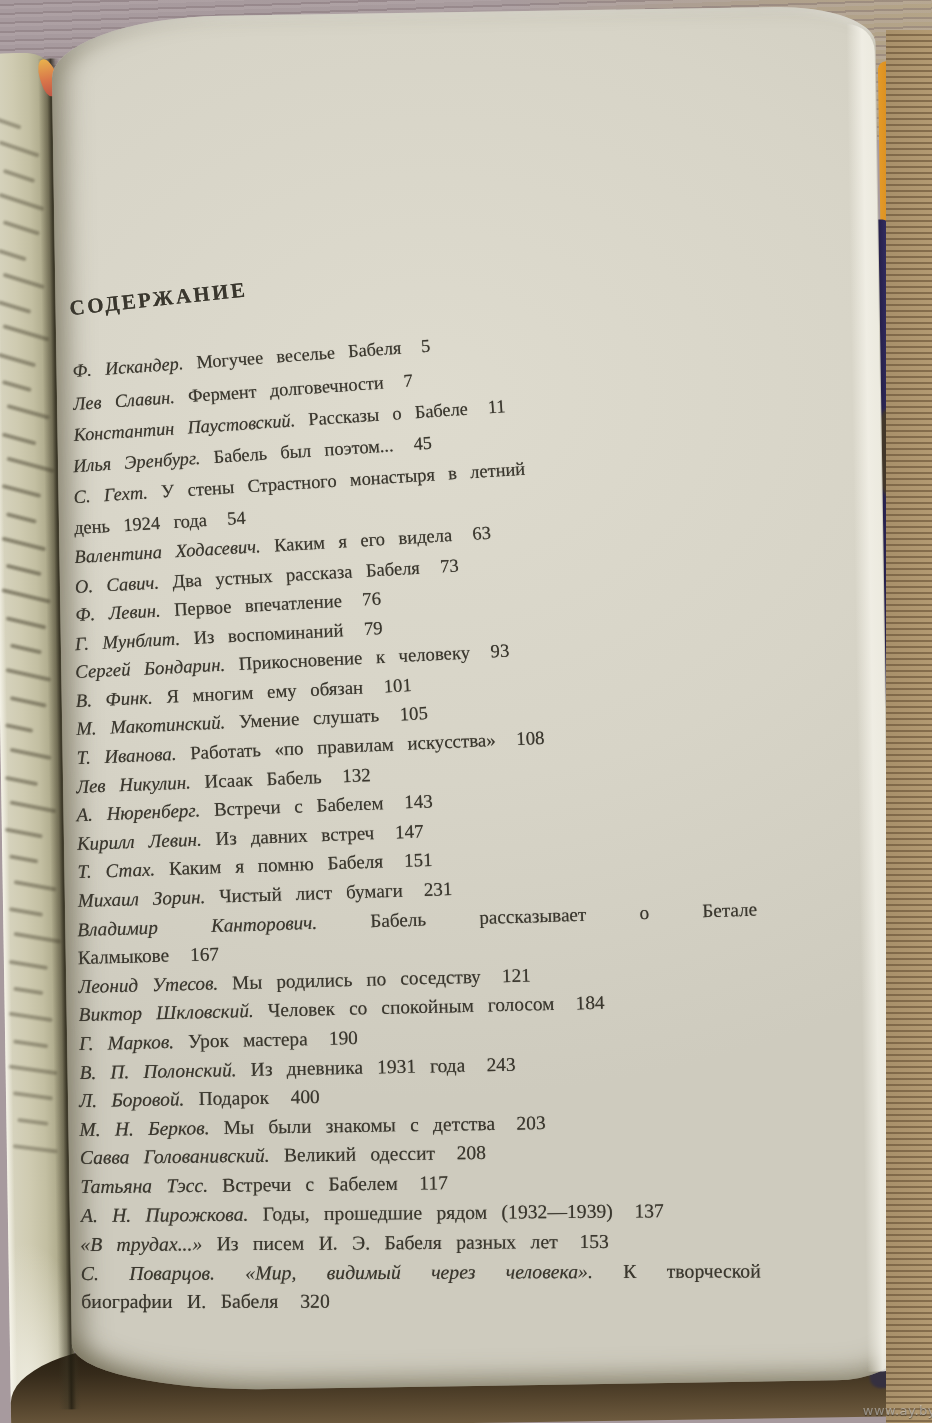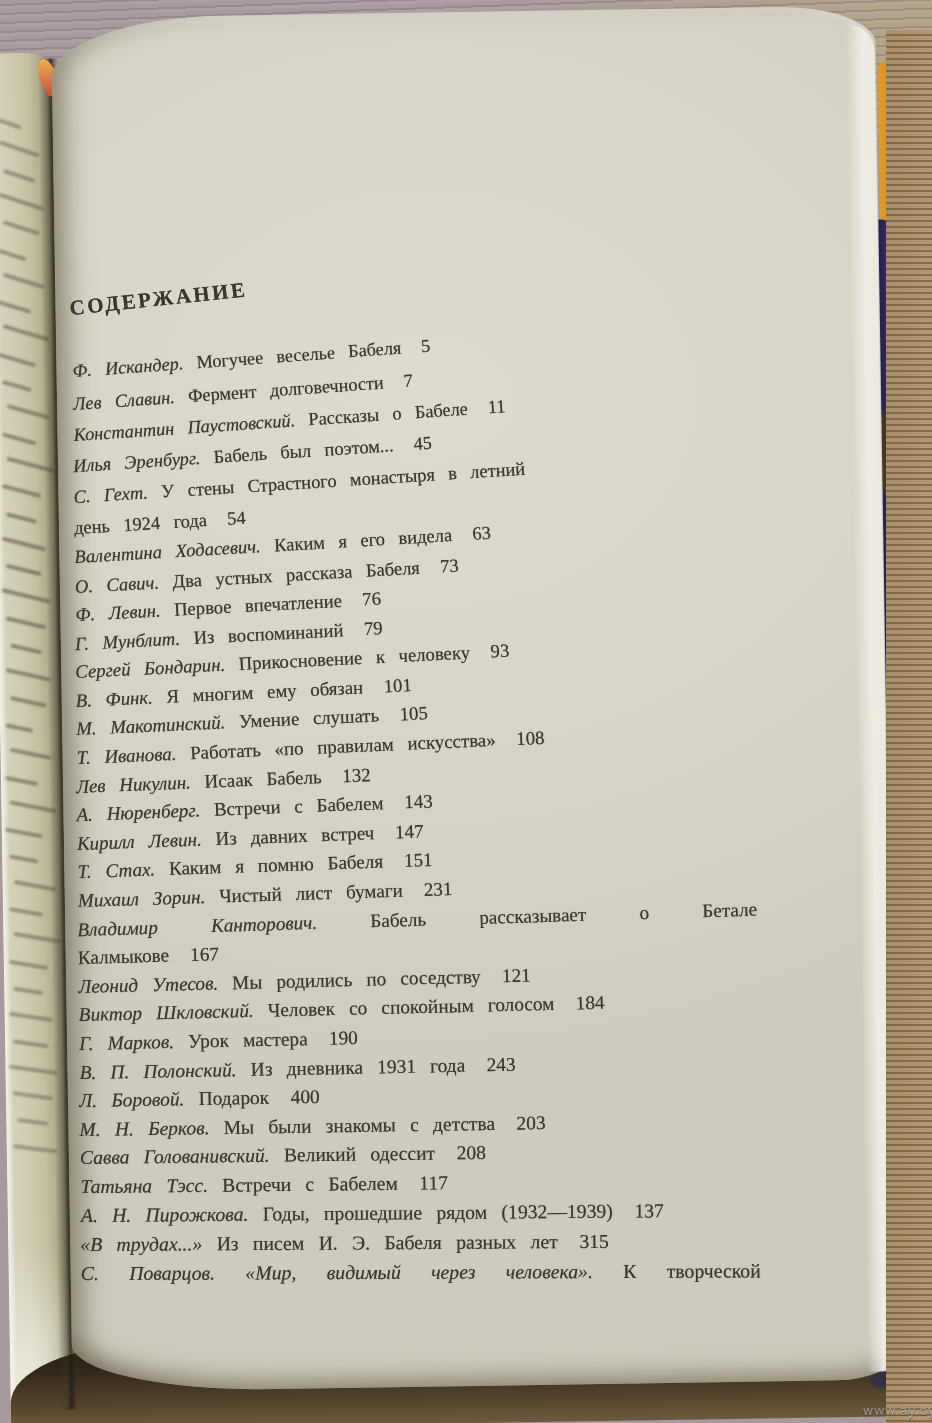--- a/index.html
+++ b/index.html
@@ -175,22 +175,23 @@
             <div class="toc-line" style="height: 28.6px; line-height: 28.6px; font-size: 19.2px; transform: rotate(-0.7deg); margin-left: 4.3px;"><span>Калмыкове</span><span class="pg">167</span></div>
             <div class="toc-line" style="height: 28.6px; line-height: 28.6px; font-size: 19.25px; transform: rotate(-0.58deg); margin-left: 4.1px;"><i>Леонид Утесов.</i><span> Мы родились по соседству</span><span class="pg">121</span></div>
             <div class="toc-line" style="height: 28.6px; line-height: 28.6px; font-size: 19.3px; transform: rotate(-0.45deg); margin-left: 3.9px;"><i>Виктор Шкловский.</i><span> Человек со спокойным голосом</span><span class="pg">184</span></div>
             <div class="toc-line" style="height: 28.6px; line-height: 28.6px; font-size: 19.35px; transform: rotate(-0.33deg); margin-left: 3.7px;"><i>Г. Марков.</i><span> Урок мастера</span><span class="pg">190</span></div>
             <div class="toc-line" style="height: 28.6px; line-height: 28.6px; font-size: 19.4px; transform: rotate(-0.2deg); margin-left: 3.5px;"><i>В. П. Полонский.</i><span> Из дневника 1931 года</span><span class="pg">243</span></div>
             <div class="toc-line" style="height: 28.6px; line-height: 28.6px; font-size: 19.45px; transform: rotate(-0.08deg); margin-left: 3.3px;"><i>Л. Боровой.</i><span> Подарок</span><span class="pg">400</span></div>
             <div class="toc-line" style="height: 28.6px; line-height: 28.6px; font-size: 19.5px; transform: rotate(0.05deg); margin-left: 3.1px;"><i>М. Н. Берков.</i><span> Мы были знакомы с детства</span><span class="pg">203</span></div>
             <div class="toc-line" style="height: 28.6px; line-height: 28.6px; font-size: 19.55px; transform: rotate(0.17deg); margin-left: 2.9px;"><i>Савва Голованивский.</i><span> Великий одессит</span><span class="pg">208</span></div>
             <div class="toc-line" style="height: 28.6px; line-height: 28.6px; font-size: 19.6px; transform: rotate(0.3deg); margin-left: 2.8px;"><i>Татьяна Тэсс.</i><span> Встречи с Бабелем</span><span class="pg">117</span></div>
             <div class="toc-line" style="height: 28.6px; line-height: 28.6px; font-size: 19.65px; transform: rotate(0.42deg); margin-left: 2.6px;"><i>А. Н. Пирожкова.</i><span> Годы, прошедшие рядом (1932—1939)</span><span class="pg">137</span></div>
-            <div class="toc-line" style="height: 28.6px; line-height: 28.6px; font-size: 19.7px; transform: rotate(0.55deg); margin-left: 2.4px;"><i>«В трудах...»</i><span> Из писем И. Э. Бабеля разных лет</span><span class="pg">315</span></div>
+            <div class="toc-line" style="height: 28.6px; line-height: 28.6px; font-size: 19.7px; transform: rotate(0.55deg); margin-left: 2.4px;"><i>«В трудах...»</i><span> Из писем И. Э. Бабеля разных лет</span><span class="pg">153</span></div>
             <div class="toc-line full" style="height: 28.6px; line-height: 28.6px; font-size: 19.75px; transform: rotate(0.67deg); margin-left: 2.2px;"><i>С. Поварцов.</i><i> «Мир, видимый через человека».</i><span> К творческой</span></div>
+            <div class="toc-line" style="height: 28.6px; line-height: 28.6px; font-size: 19.8px; transform: rotate(0.8deg); margin-left: 2px;"><span>биографии И. Бабеля</span><span class="pg">320</span></div>
           </div>
       </div>
     </div>
 
   </div>
 
   <div class="watermark">www.ay.by</div>
 </div>
 
 </body></html>

